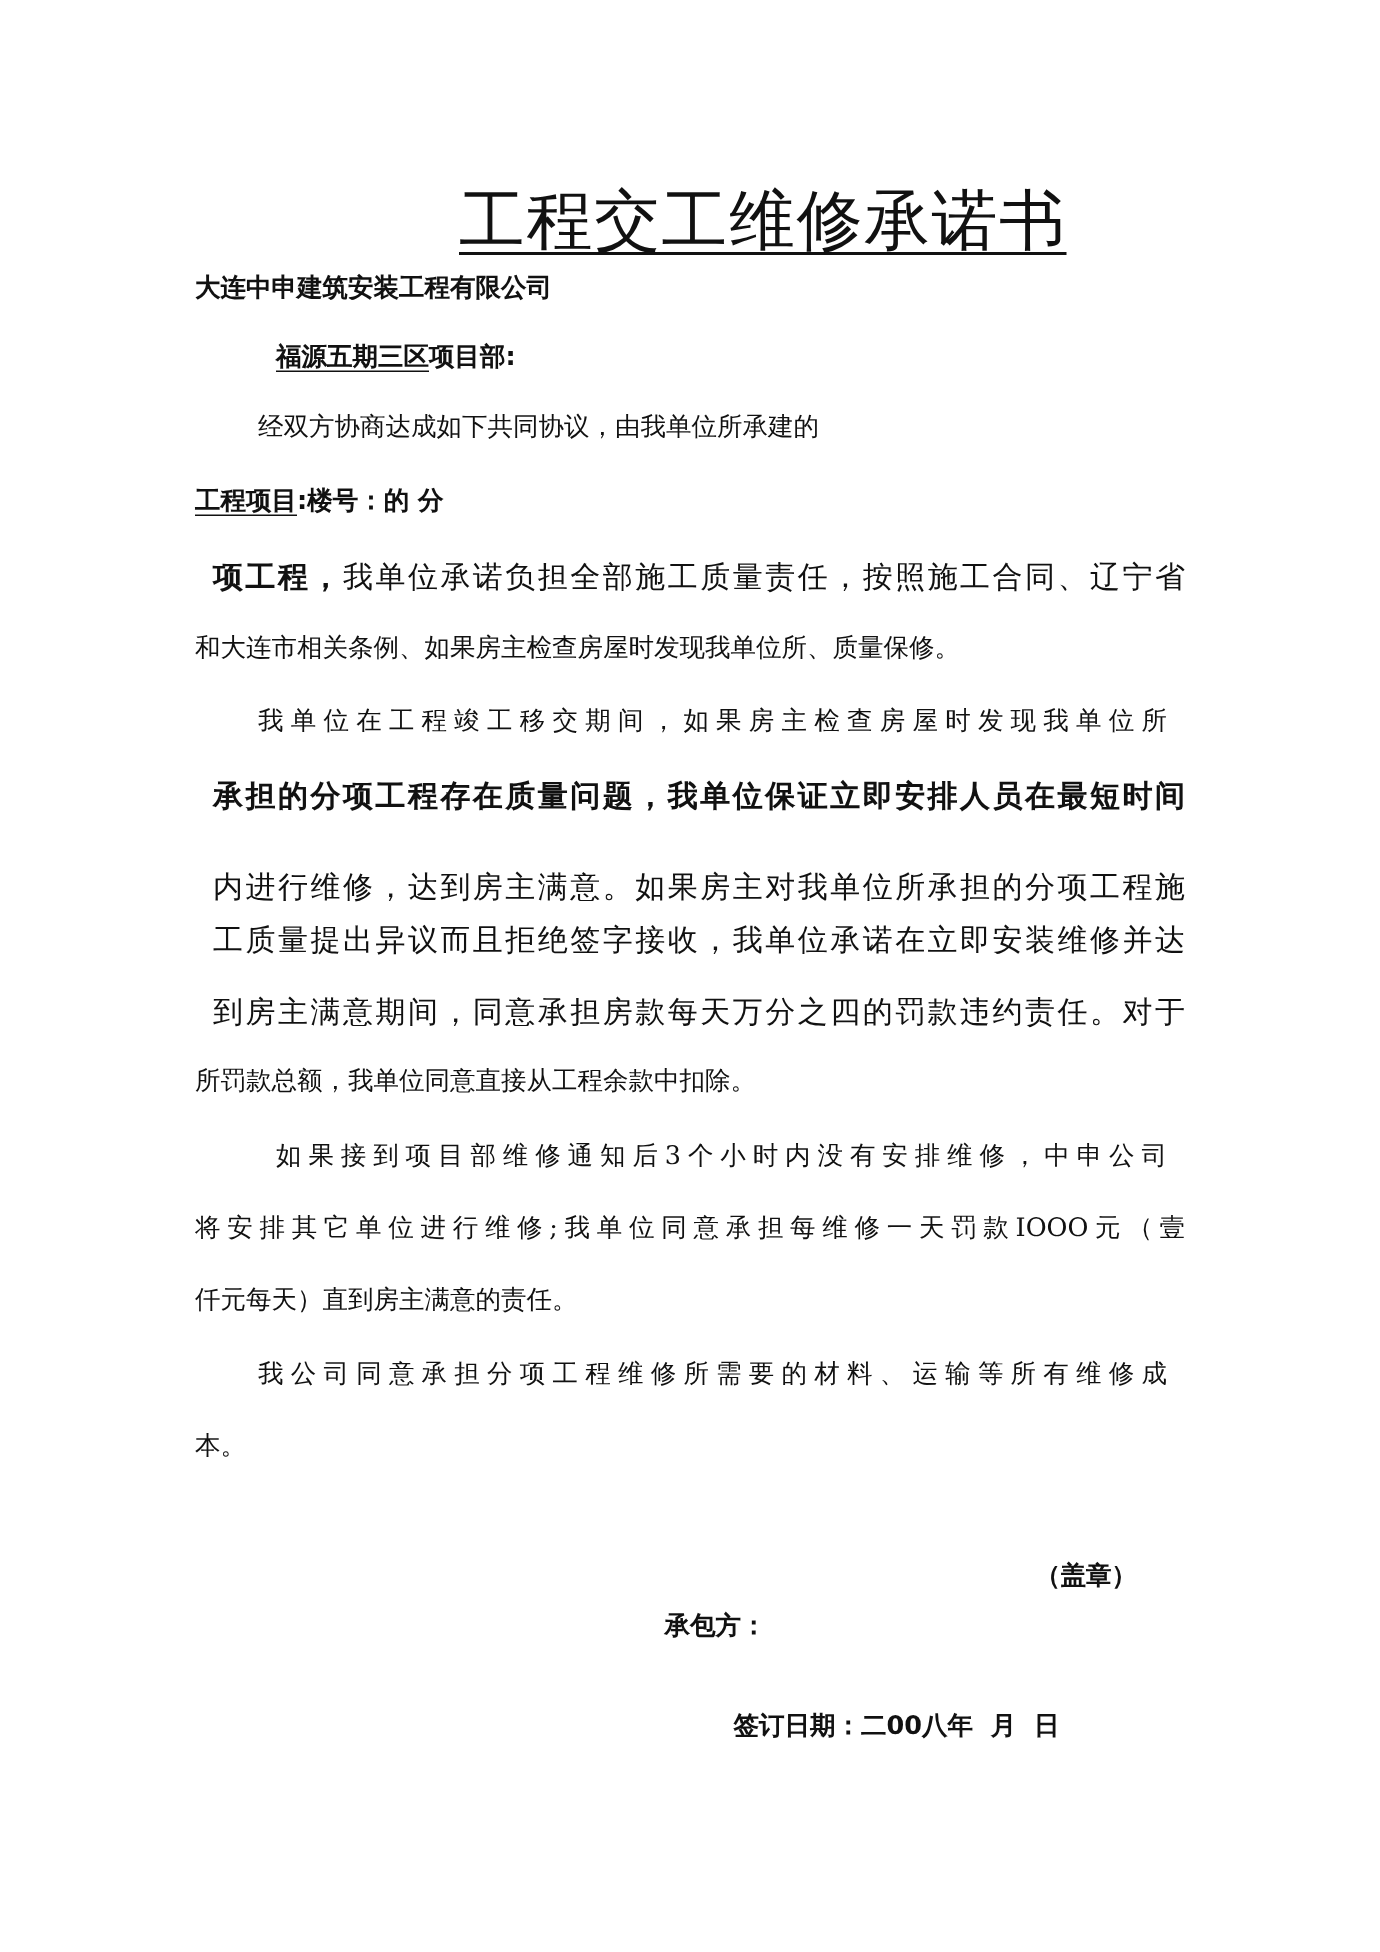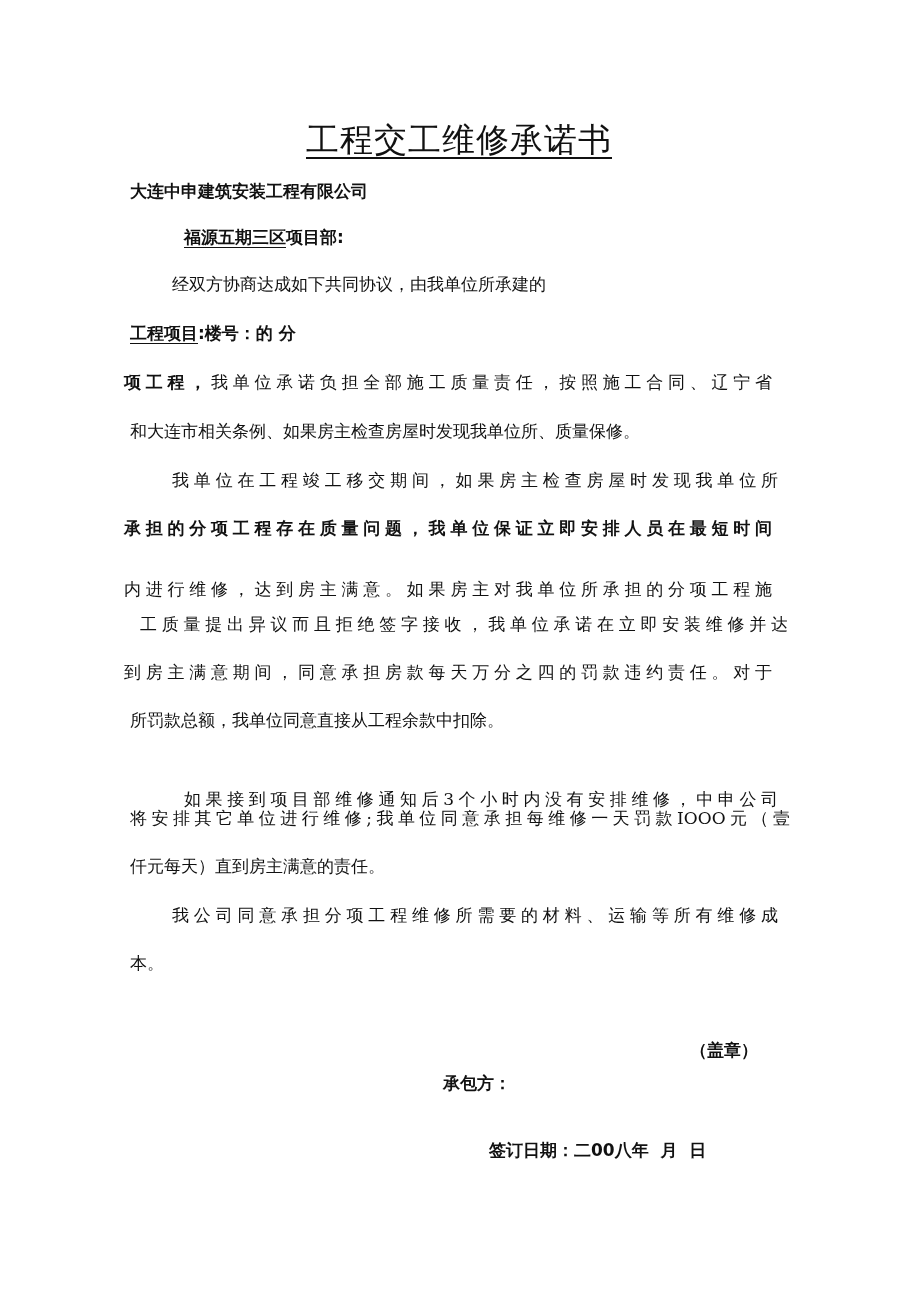--- a/index.html
+++ b/index.html
@@ -1,24 +1,24 @@
 <!DOCTYPE html>
 <html><head>
 <meta charset="utf-8">
 <style>
   html, body { margin:0; padding:0; background:#ffffff; }
   body { width:920px; height:1301px; position:relative; overflow:hidden;
          font-family:"DejaVu Serif","Liberation Serif",serif; color:#111; }
   .abs { position:absolute; white-space:nowrap; }
-  .title { left:306px; top:118px; font-size:33px; letter-spacing:1px;
+  .title { left:306px; top:118px; font-size:44px; letter-spacing:1px;
            text-decoration:underline; text-underline-offset:6px; text-decoration-thickness:2px; }
   .bold { font-family:"DejaVu Sans","Liberation Sans",sans-serif; font-weight:bold; }
   .line { font-size:17px; }
   .u { text-decoration:underline; text-underline-offset:4px;margin-top:48px; }
-  .jline { left:124px; width:648px; font-size:17px; text-align-last:justify; text-align:justify; }
+  .jline { left:142px; width:648px; font-size:20px; text-align-last:justify; text-align:justify; }
 </style>
 </head>
 <body>
 
 <div>
   <div class="abs title">工程交工维修承诺书</div>
 
   <div class="abs line bold" style="left:130px; top:180px;">大连中申建筑安装工程有限公司</div>
 
   <div class="abs line bold" style="left:184px; top:226px;">
@@ -32,25 +32,25 @@
   </div>
 
   <div class="abs jline" style="top:371px;">
     <span class="bold">项工程，</span><span>我单位承诺负担全部施工质量责任，按照施工合同、辽宁省</span>
   </div>
   <div class="abs line" style="left:130px; top:420px;">和大连市相关条例、如果房主检查房屋时发现我单位所、质量保修。</div>
 
   <div class="abs line" style="left:172px; top:469px; width:606px; text-align-last:justify;text-align:center;">我单位在工程竣工移交期间，如果房主检查房屋时发现我单位所</div>
   <div class="abs jline" style="top:517px;font-weight:bold;">承担的分项工程存在质量问题，我单位保证立即安排人员在最短时间</div>
   <div class="abs jline" style="top:565px;margin-top:13px;">内进行维修，达到房主满意。如果房主对我单位所承担的分项工程施</div>
-  <div class="abs jline" style="top:613px;margin-left:16px;">工质量提出异议而且拒绝签字接收，我单位承诺在立即安装维修并达</div>
+  <div class="abs jline" style="top:613px;">工质量提出异议而且拒绝签字接收，我单位承诺在立即安装维修并达</div>
   <div class="abs jline" style="top:661px;">到房主满意期间，同意承担房款每天万分之四的罚款违约责任。对于</div>
   <div class="abs line" style="left:130px; top:709px;">所罚款总额，我单位同意直接从工程余款中扣除。</div>
 
-  <div class="abs line" style="left:184px; top:788px; width:594px; text-align-last:justify;">如果接到项目部维修通知后3个小时内没有安排维修，中申公司</div>
+  <div class="abs line" style="left:184px; top:759px; width:594px; text-align-last:justify;">如果接到项目部维修通知后3个小时内没有安排维修，中申公司</div>
   <div class="abs line" style="left:130px; top:807px; width:660px; text-align-last:justify;">将安排其它单位进行维修;我单位同意承担每维修一天罚款IOOO元（壹</div>
   <div class="abs line" style="left:130px; top:855px;">仟元每天）直到房主满意的责任。</div>
 
   <div class="abs line" style="left:172px; top:904px; width:606px; text-align-last:justify;">我公司同意承担分项工程维修所需要的材料、运输等所有维修成</div>
   <div class="abs line" style="left:130px; top:952px;">本。</div>
 
   <div class="abs line bold" style="left:443px; top:1072px;">承包方：</div>
   <div class="abs line bold" style="left:690px; top:1039px;">（盖章）</div>
 
   <div class="abs line bold" style="left:489px; top:1139px;">

